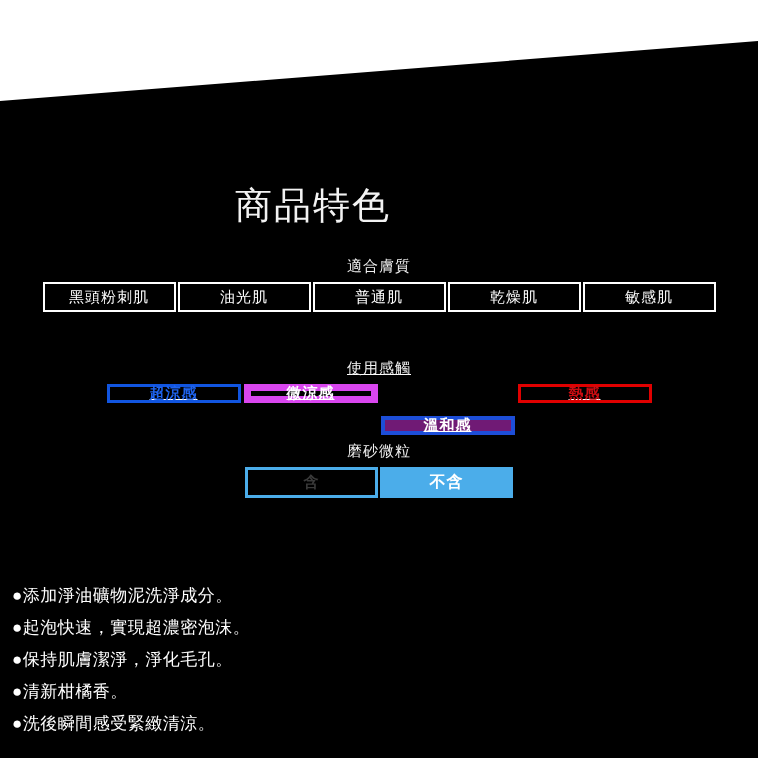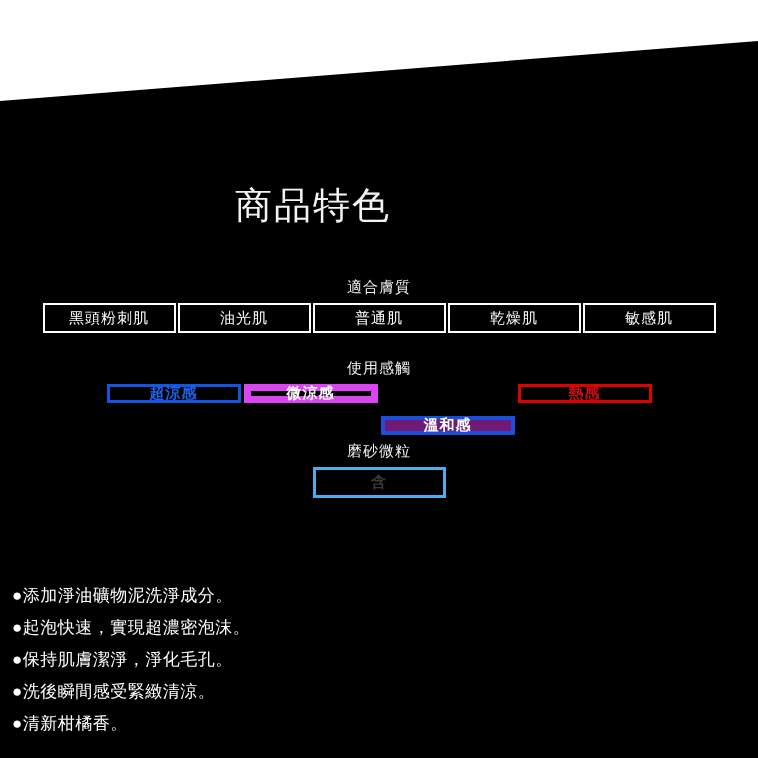--- a/index.html
+++ b/index.html
@@ -72,32 +72,32 @@
     display: flex;
     align-items: center;
     justify-content: center;
     font-size: 15px;
     letter-spacing: 1px;
     background: #000000;
     white-space: nowrap;
   }
 
   
-  .sec1 { top: 277px; }
+  .sec1 { top: 256px; }
   .sec1 .chip {
     width: 133px;
     border: 2px solid #ffffff;
     color: #ffffff;
     font-weight: 400;
     margin-right: 2px;
   }
   .sec1 .chip:last-child { margin-right: 0; }
 
   
-  .sec2 { top: 358px; }
+  .sec2 { top: 358px; text-decoration: underline; }
   .sec2 .chip {
     width: 134px;
     height: 19px;
     font-weight: 700;
     margin-right: 3px;
   }
   .sec2 .chip:last-child { margin-right: 0; }
 
   .chip-ultracool { border: 3px solid #1155e0; color: #1e63ee; }
   .chip-cool      { border: 7px solid #d946ef; color: #ffffff; }
@@ -162,24 +162,25 @@
       <div class="chip chip-cool">微涼感</div>
       <div class="chip chip-mild">溫和感</div>
       <div class="chip chip-warm">熱感</div>
     </div>
   </div>
 
   <div class="section sec3">
     <div class="section-label">磨砂微粒</div>
     <div class="row">
       <div class="chip chip-contains">含</div>
+      <div class="chip chip-not-contains">不含</div>
     </div>
   </div>
 
   <div class="bullets">
     <div class="bullet-item">●添加淨油礦物泥洗淨成分。</div>
     <div class="bullet-item">●起泡快速，實現超濃密泡沫。</div>
     <div class="bullet-item">●保持肌膚潔淨，淨化毛孔。</div>
+    <div class="bullet-item">●清新柑橘香。</div>
     <div class="bullet-item">●洗後瞬間感受緊緻清涼。</div>
-    <div class="bullet-item">●清新柑橘香。</div>
   </div>
 
 </div>
 
 </body></html>

